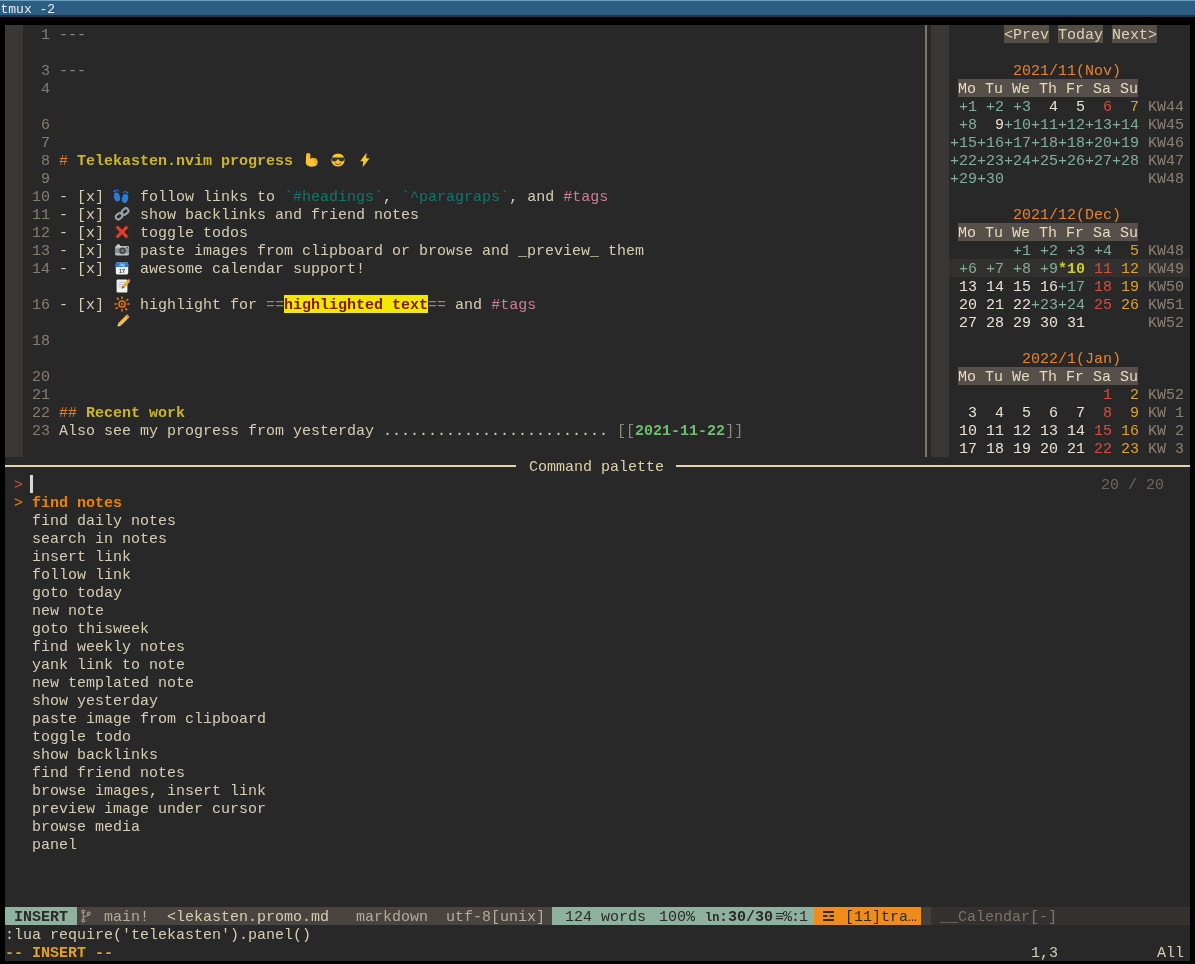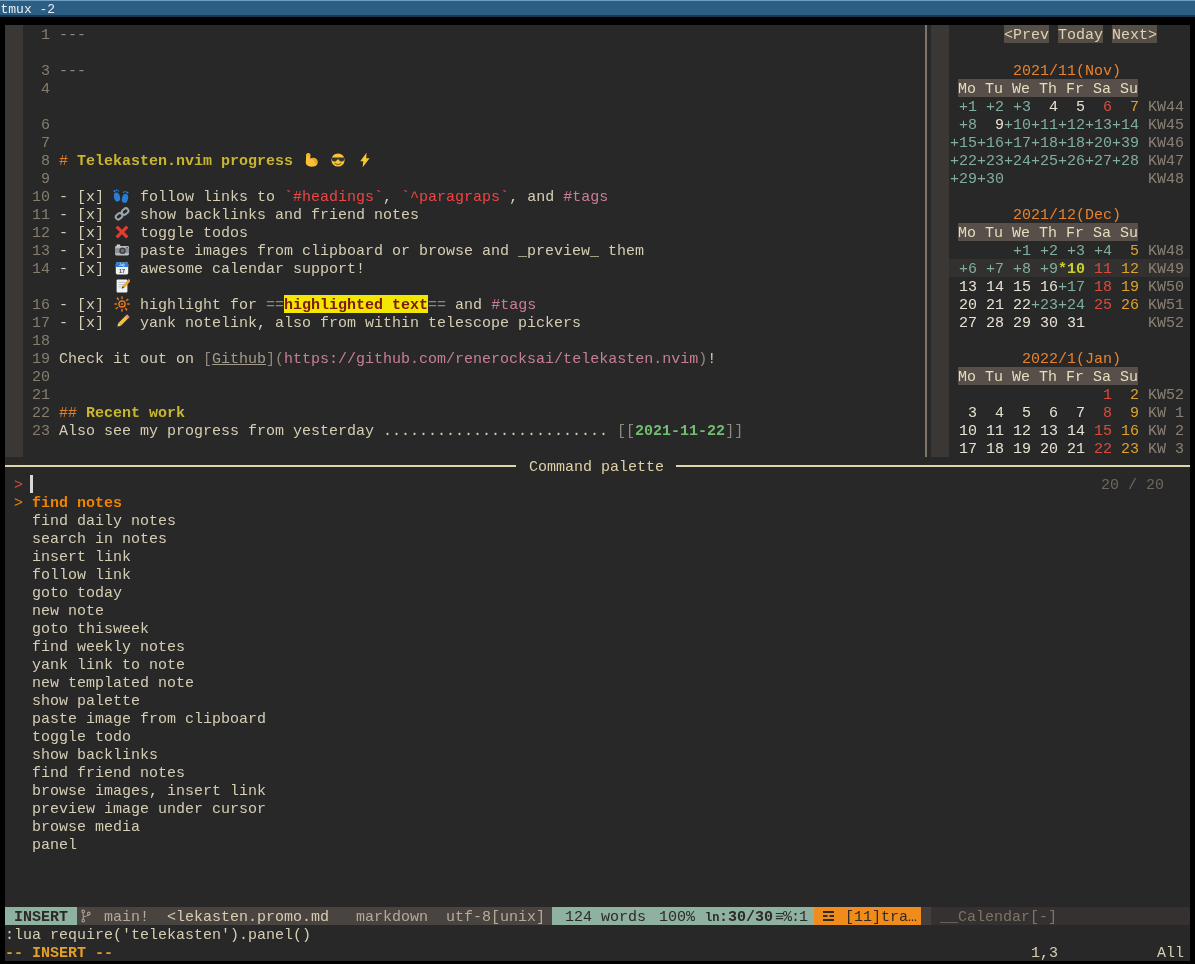--- a/index.html
+++ b/index.html
@@ -6,21 +6,21 @@
 .r{position:absolute;height:18px;white-space:pre;color:#d5ceb3;padding-top:1.5px}
 .abs{position:absolute}
 .em{position:absolute;width:18px;height:18px}
 .em svg{display:block;margin:0 auto}
 .ln{display:inline-block;width:45px;padding-right:9px;text-align:right;color:#867d6d}
 .gry{color:#90897a}
 .ylw{color:#b6b228;font-weight:bold}
 .hd{color:#c9b62e;font-weight:bold}
 .org{color:#dd7e28}
 .pnk{color:#ca7d95}
-.grn{color:#ef4444}
+.grn{color:#0f766e}
 .lnk{color:#6fbe71;font-weight:bold;}
 .gh{color:#a29a8b;text-decoration:underline}
 .url{color:#c87f95}
 .hl{color:#7b1b0e;font-weight:bold}
 .tea{color:#7fae9d}
 .red{color:#dc4b3a}
 .yel{color:#dfa22a}
 .tdy{color:#c9d02a;font-weight:bold}
 .ttl{color:#e8822c}
 .kw{color:#8a8174}
@@ -74,37 +74,35 @@
 <div class="r" style="top:115px;left:5px"><span class="ln">6</span></div>
 <div class="r" style="top:133px;left:5px"><span class="ln">7</span></div>
 <div class="r" style="top:151px;left:5px"><span class="ln">8</span><span class="org"># </span><span class="hd">Telekasten.nvim progress</span></div>
 <div class="r" style="top:169px;left:5px"><span class="ln">9</span></div>
 <div class="r" style="top:187px;left:5px"><span class="ln">10</span>- [x]    follow links to <span class="grn">`#headings`</span>, <span class="grn">`^paragraps`</span>, and <span class="pnk">#tags</span></div>
 <div class="r" style="top:205px;left:5px"><span class="ln">11</span>- [x]    show backlinks and friend notes</div>
 <div class="r" style="top:223px;left:5px"><span class="ln">12</span>- [x]    toggle todos</div>
 <div class="r" style="top:241px;left:5px"><span class="ln">13</span>- [x]    paste images from clipboard or browse and _preview_ them</div>
 <div class="r" style="top:259px;left:5px"><span class="ln">14</span>- [x]    awesome calendar support!</div>
 <div class="r" style="top:295px;left:5px"><span class="ln">16</span>- [x]    highlight for <span class="gry">==</span><span class="hl">highlighted text</span><span class="gry">==</span> and <span class="pnk">#tags</span></div>
-<div class="r" style="top:313px;left:5px"><span class="ln">17</span>- [x]    yank notelink, also from within telescope pickers</div>
 <div class="r" style="top:331px;left:5px"><span class="ln">18</span></div>
-<div class="r" style="top:349px;left:5px"><span class="ln">19</span>Check it out on <span class="gry">[</span><span class="gh">Github</span><span class="gry">](</span><span class="url">https://github.com/renerocksai/telekasten.nvim</span><span class="gry">)</span>!</div>
 <div class="r" style="top:367px;left:5px"><span class="ln">20</span></div>
 <div class="r" style="top:385px;left:5px"><span class="ln">21</span></div>
 <div class="r" style="top:403px;left:5px"><span class="ln">22</span><span class="org">## </span><span class="hd">Recent work</span></div>
 <div class="r" style="top:421px;left:5px"><span class="ln">23</span>Also see my progress from yesterday ......................... <span class="gry">[[</span><span class="lnk">2021-11-22</span><span class="gry">]]</span></div>
 <div class="r" style="top:25px;left:1004px"><span class="btn">&lt;Prev</span> <span class="btn">Today</span> <span class="btn">Next&gt;</span></div>
 <div class="r" style="top:61px;left:1013px;"><span class="ttl">2021/11(Nov)</span></div>
 <div class="r" style="top:205px;left:1013px;"><span class="ttl">2021/12(Dec)</span></div>
 <div class="r" style="top:349px;left:1022px;"><span class="ttl">2022/1(Jan)</span></div>
 <div class="r" style="top:79px;left:958px"><span class="chd">Mo Tu We Th Fr Sa Su</span></div>
 <div class="r" style="top:223px;left:958px"><span class="chd">Mo Tu We Th Fr Sa Su</span></div>
 <div class="r" style="top:367px;left:958px"><span class="chd">Mo Tu We Th Fr Sa Su</span></div>
 <div class="r" style="top:97px;left:950px"><span class="tea"> +1</span><span class="tea"> +2</span><span class="tea"> +3</span><span class="wht">  4</span><span class="wht">  5</span><span class="red">  6</span><span class="yel">  7</span><span class="kw"> KW44</span></div>
 <div class="r" style="top:115px;left:950px"><span class="tea"> +8</span><span class="wht">  9</span><span class="tea">+10</span><span class="tea">+11</span><span class="tea">+12</span><span class="tea">+13</span><span class="tea">+14</span><span class="kw"> KW45</span></div>
-<div class="r" style="top:133px;left:950px"><span class="tea">+15</span><span class="tea">+16</span><span class="tea">+17</span><span class="tea">+18</span><span class="tea">+18</span><span class="tea">+20</span><span class="tea">+39</span><span class="kw"> KW46</span></div>
+<div class="r" style="top:133px;left:950px"><span class="tea">+15</span><span class="tea">+16</span><span class="tea">+17</span><span class="tea">+18</span><span class="tea">+18</span><span class="tea">+20</span><span class="tea">+19</span><span class="kw"> KW46</span></div>
 <div class="r" style="top:151px;left:950px"><span class="tea">+22</span><span class="tea">+23</span><span class="tea">+24</span><span class="tea">+25</span><span class="tea">+26</span><span class="tea">+27</span><span class="tea">+28</span><span class="kw"> KW47</span></div>
 <div class="r" style="top:169px;left:950px"><span class="tea">+29</span><span class="tea">+30</span><span class="wht">   </span><span class="wht">   </span><span class="wht">   </span><span class="wht">   </span><span class="wht">   </span><span class="kw"> KW48</span></div>
 <div class="r" style="top:241px;left:950px"><span class="wht">   </span><span class="wht">   </span><span class="tea"> +1</span><span class="tea"> +2</span><span class="tea"> +3</span><span class="tea"> +4</span><span class="yel">  5</span><span class="kw"> KW48</span></div>
 <div class="r" style="top:259px;left:950px"><span class="tea"> +6</span><span class="tea"> +7</span><span class="tea"> +8</span><span class="tea"> +9</span><span class="tdy">*10</span><span class="red"> 11</span><span class="yel"> 12</span><span class="kw"> KW49</span></div>
 <div class="r" style="top:277px;left:950px"><span class="wht"> 13</span><span class="wht"> 14</span><span class="wht"> 15</span><span class="wht"> 16</span><span class="tea">+17</span><span class="red"> 18</span><span class="yel"> 19</span><span class="kw"> KW50</span></div>
 <div class="r" style="top:295px;left:950px"><span class="wht"> 20</span><span class="wht"> 21</span><span class="wht"> 22</span><span class="tea">+23</span><span class="tea">+24</span><span class="red"> 25</span><span class="yel"> 26</span><span class="kw"> KW51</span></div>
 <div class="r" style="top:313px;left:950px"><span class="wht"> 27</span><span class="wht"> 28</span><span class="wht"> 29</span><span class="wht"> 30</span><span class="wht"> 31</span><span class="wht">   </span><span class="wht">   </span><span class="kw"> KW52</span></div>
 <div class="r" style="top:385px;left:950px"><span class="wht">   </span><span class="wht">   </span><span class="wht">   </span><span class="wht">   </span><span class="wht">   </span><span class="red">  1</span><span class="yel">  2</span><span class="kw"> KW52</span></div>
 <div class="r" style="top:403px;left:950px"><span class="wht">  3</span><span class="wht">  4</span><span class="wht">  5</span><span class="wht">  6</span><span class="wht">  7</span><span class="red">  8</span><span class="yel">  9</span><span class="kw"> KW 1</span></div>
 <div class="r" style="top:421px;left:950px"><span class="wht"> 10</span><span class="wht"> 11</span><span class="wht"> 12</span><span class="wht"> 13</span><span class="wht"> 14</span><span class="red"> 15</span><span class="yel"> 16</span><span class="kw"> KW 2</span></div>
@@ -115,21 +113,21 @@
 <div class="r" style="top:511px;left:32px;">find daily notes</div>
 <div class="r" style="top:529px;left:32px;">search in notes</div>
 <div class="r" style="top:547px;left:32px;">insert link</div>
 <div class="r" style="top:565px;left:32px;">follow link</div>
 <div class="r" style="top:583px;left:32px;">goto today</div>
 <div class="r" style="top:601px;left:32px;">new note</div>
 <div class="r" style="top:619px;left:32px;">goto thisweek</div>
 <div class="r" style="top:637px;left:32px;">find weekly notes</div>
 <div class="r" style="top:655px;left:32px;">yank link to note</div>
 <div class="r" style="top:673px;left:32px;">new templated note</div>
-<div class="r" style="top:691px;left:32px;">show palette</div>
+<div class="r" style="top:691px;left:32px;">show yesterday</div>
 <div class="r" style="top:709px;left:32px;">paste image from clipboard</div>
 <div class="r" style="top:727px;left:32px;">toggle todo</div>
 <div class="r" style="top:745px;left:32px;">show backlinks</div>
 <div class="r" style="top:763px;left:32px;">find friend notes</div>
 <div class="r" style="top:781px;left:32px;">browse images, insert link</div>
 <div class="r" style="top:799px;left:32px;">preview image under cursor</div>
 <div class="r" style="top:817px;left:32px;">browse media</div>
 <div class="r" style="top:835px;left:32px;">panel</div>
 <div class="abs" style="left:5px;top:907px;width:72px;height:18px;background:#8fb1a0"></div>
 <div class="abs" style="left:77px;top:907px;width:475px;height:18px;background:#494440"></div>

